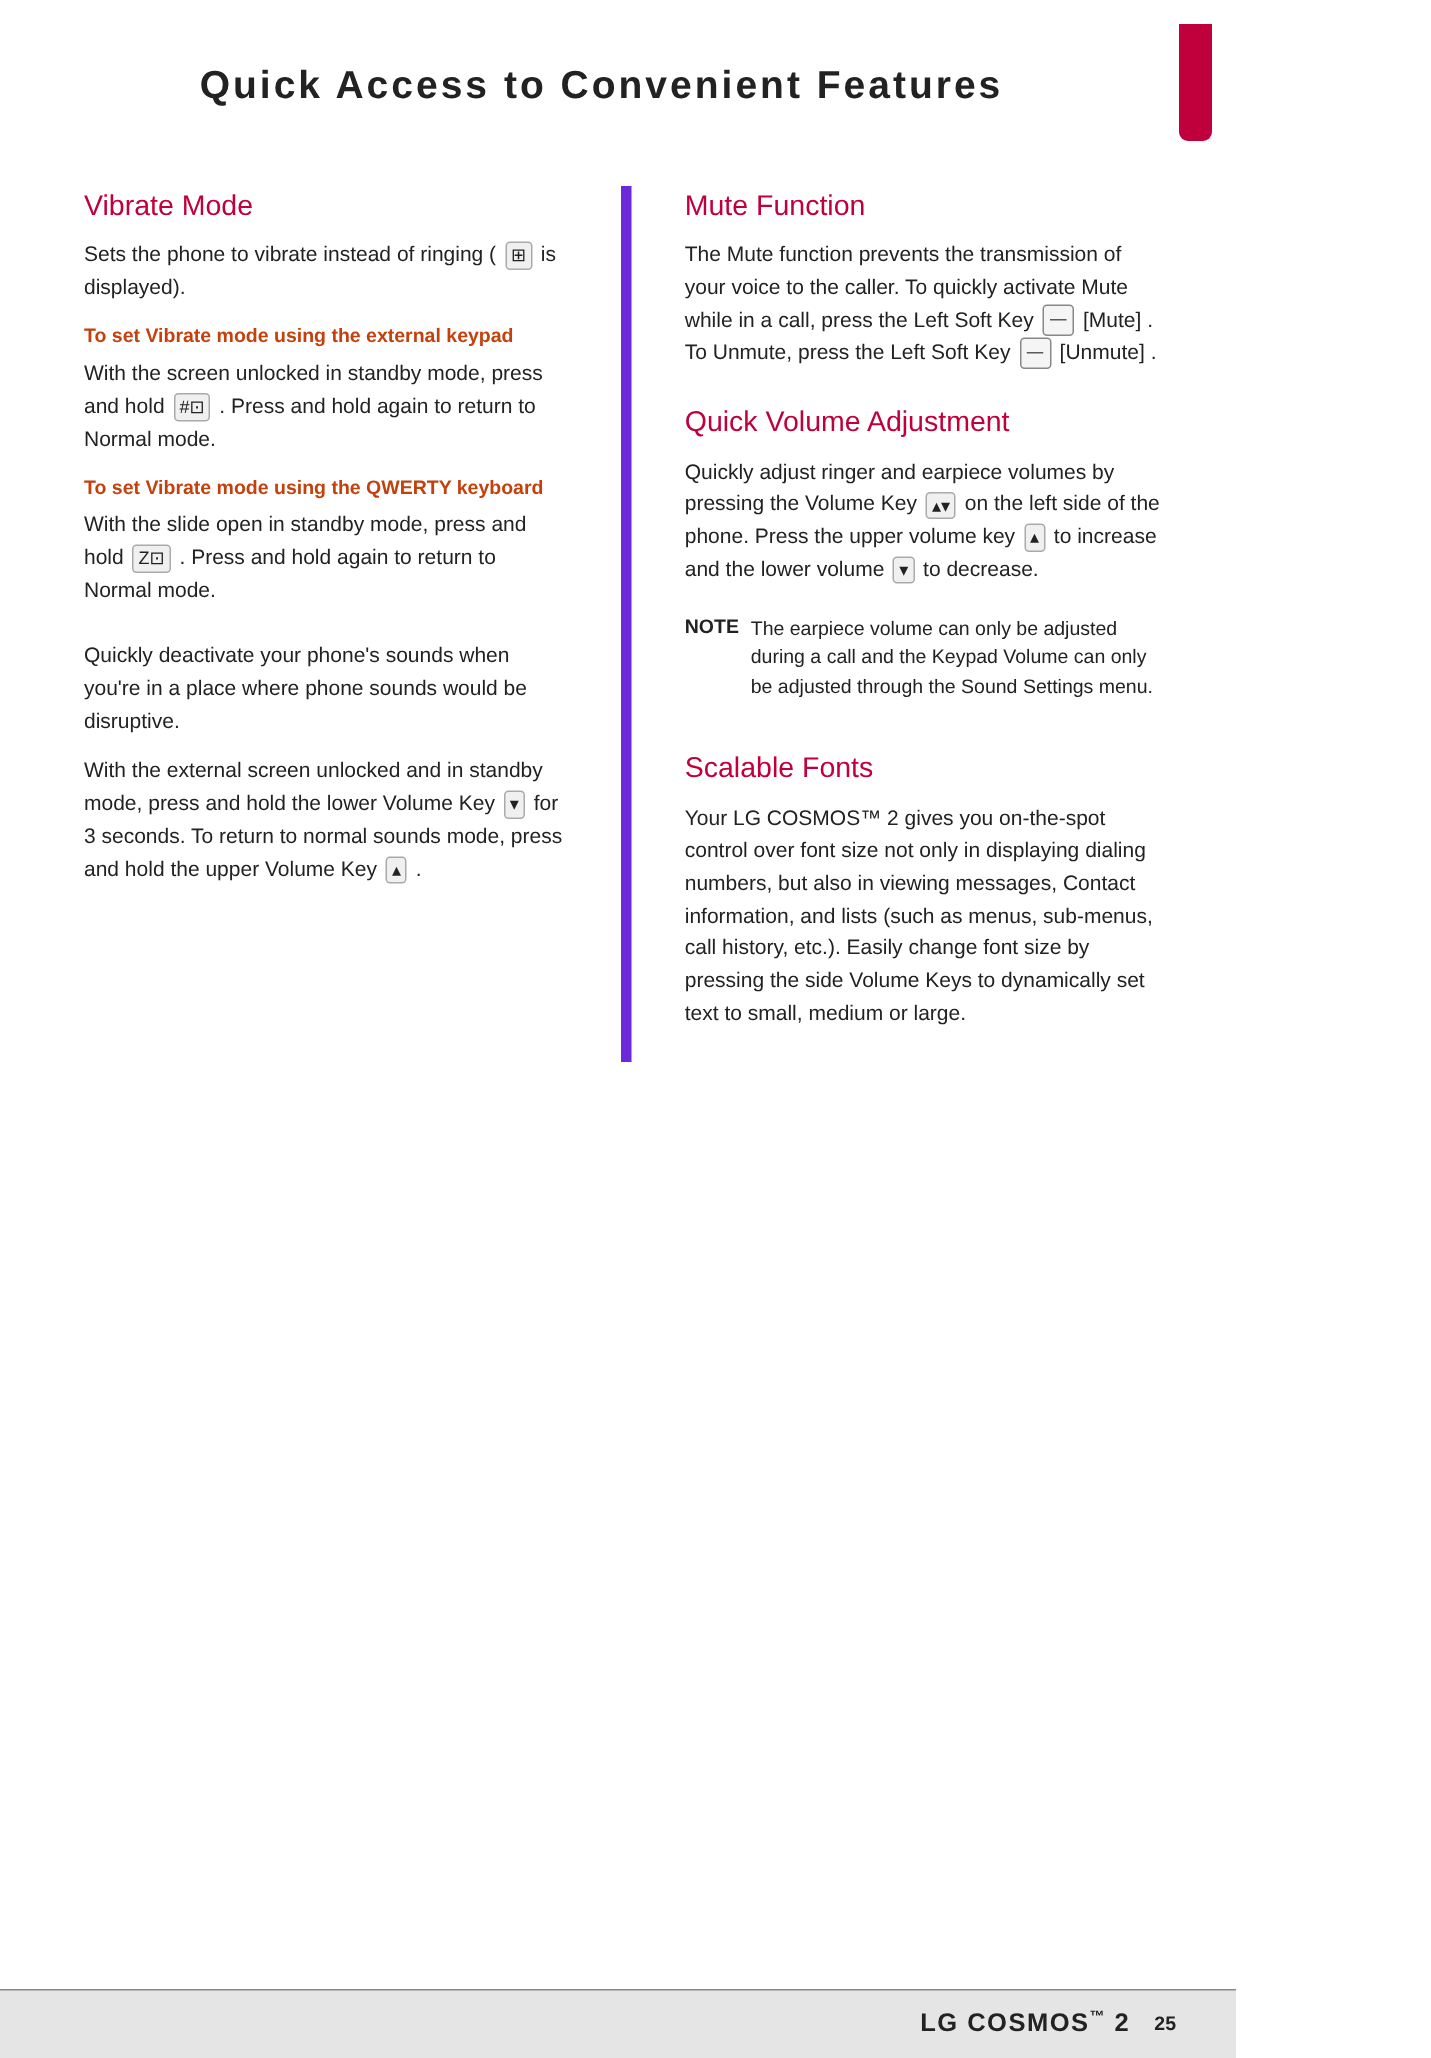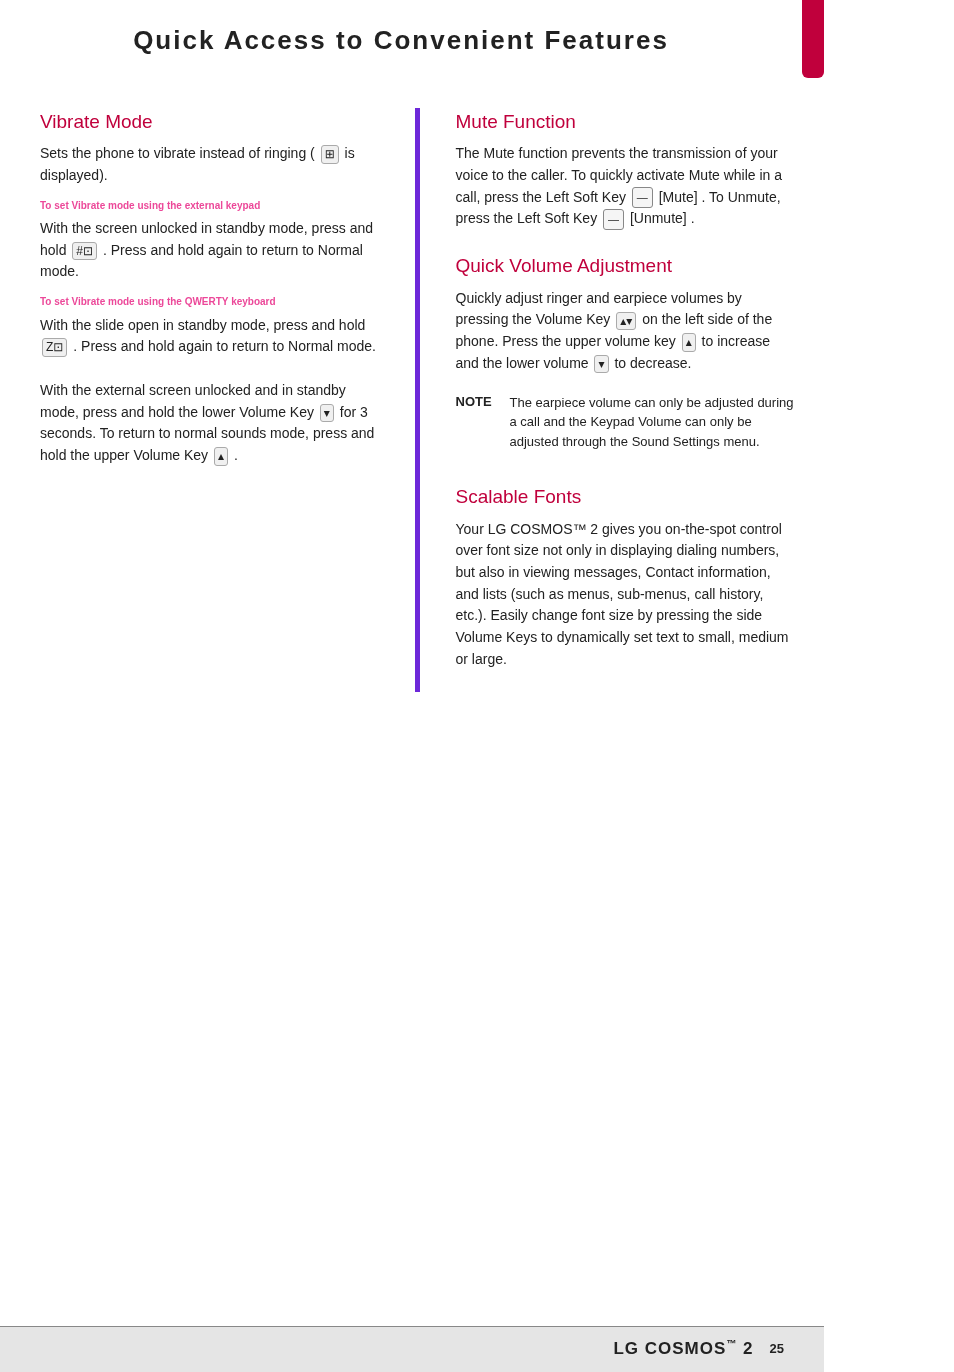--- a/index.html
+++ b/index.html
@@ -8,21 +8,21 @@
       min-height: 1372px;
       font-family: Arial, Helvetica, sans-serif;
       background: #fff;
       color: #222;
       font-size: 15px;
       line-height: 1.45;
     }
     .page {
       width: 824px;
       min-height: 1372px;
-      padding: 0;
+      padding: 16px;
       position: relative;
     }
     
     .header {
       display: flex;
       align-items: stretch;
       margin-bottom: 30px;
     }
     .header-title-container {
       flex: 1;
@@ -46,38 +46,38 @@
     }
     
     .columns {
       display: flex;
       gap: 0;
       padding: 0 30px 0 40px;
     }
     .col-left {
       flex: 1;
       padding-right: 36px;
-      border-right: 5px solid #6d28d9;
+      border-right: 7px solid #6d28d9;
     }
     .col-right {
       flex: 1;
       padding-left: 36px;
     }
     
     .section-title {
       color: #c0003c;
       font-size: 19px;
       font-weight: normal;
       margin-bottom: 8px;
       margin-top: 0;
     }
     .subsection-title {
-      font-size: 10px;
-      font-weight: bold;
-      color: #ec4899;
+      font-size: 13px;
+      font-weight: bold;
+      color: #c2410c;
       margin: 2px 0 5px 0;
     }
     .section-body {
       font-size: 14px;
       line-height: 1.55;
       color: #222;
       margin-bottom: 12px;
     }
     .section-block {
       margin-bottom: 22px;
@@ -89,21 +89,20 @@
       border-radius: 3px;
       padding: 1px 4px;
       font-size: 11px;
       background: #f5f5f5;
       vertical-align: middle;
       margin: 0 2px;
     }
     
     .note-block {
       display: flex;
-      gap: 10px;
       margin-top: 18px;
       margin-bottom: 32px;
     }
     .note-label {
       font-weight: bold;
       font-size: 13px;
       color: #222;
       white-space: nowrap;
       min-width: 44px;
     }
@@ -183,20 +182,21 @@
 
         <div class="subsection-title">To set Vibrate mode using the QWERTY keyboard</div>
         <div class="section-body">
           <span>With the slide open in standby mode, press and hold</span>
           <span class="inline-img">Z⊡</span>
           <span>. Press and hold again to return to Normal mode.</span>
         </div>
       </div>
 
       <div class="section-block">
+        <div class="section-body">Quickly deactivate your phone's sounds when you're in a place where phone sounds would be disruptive.</div>
         <div class="section-body">
           <span>With the external screen unlocked and in standby mode, press and hold the lower Volume Key</span>
           <span class="inline-img">▾</span>
           <span>for 3 seconds. To return to normal sounds mode, press and hold the upper Volume Key</span>
           <span class="inline-img">▴</span>
           <span>.</span>
         </div>
       </div>
 
     </div>

